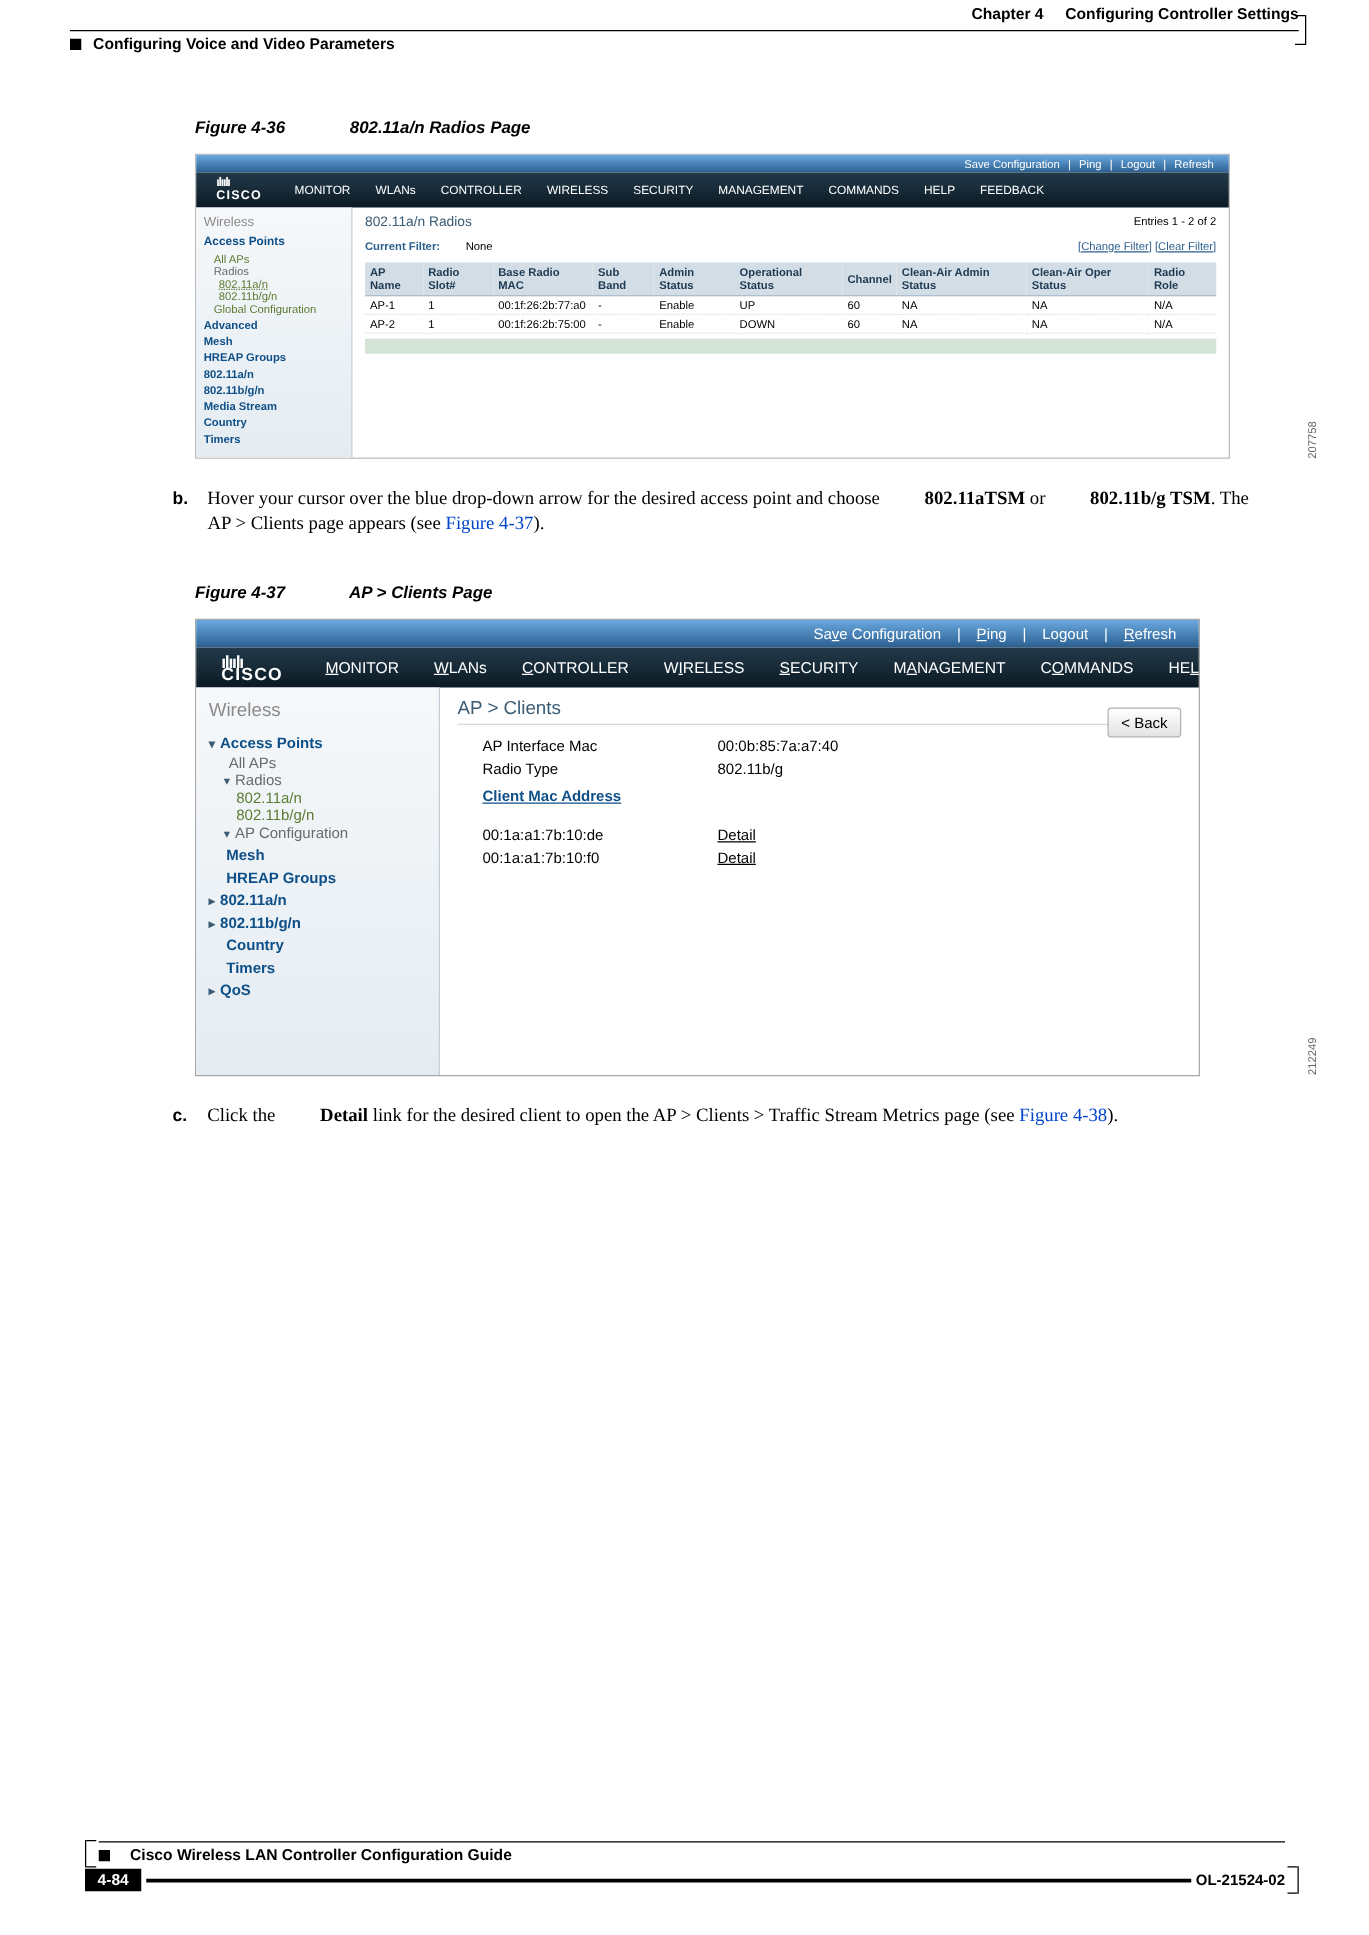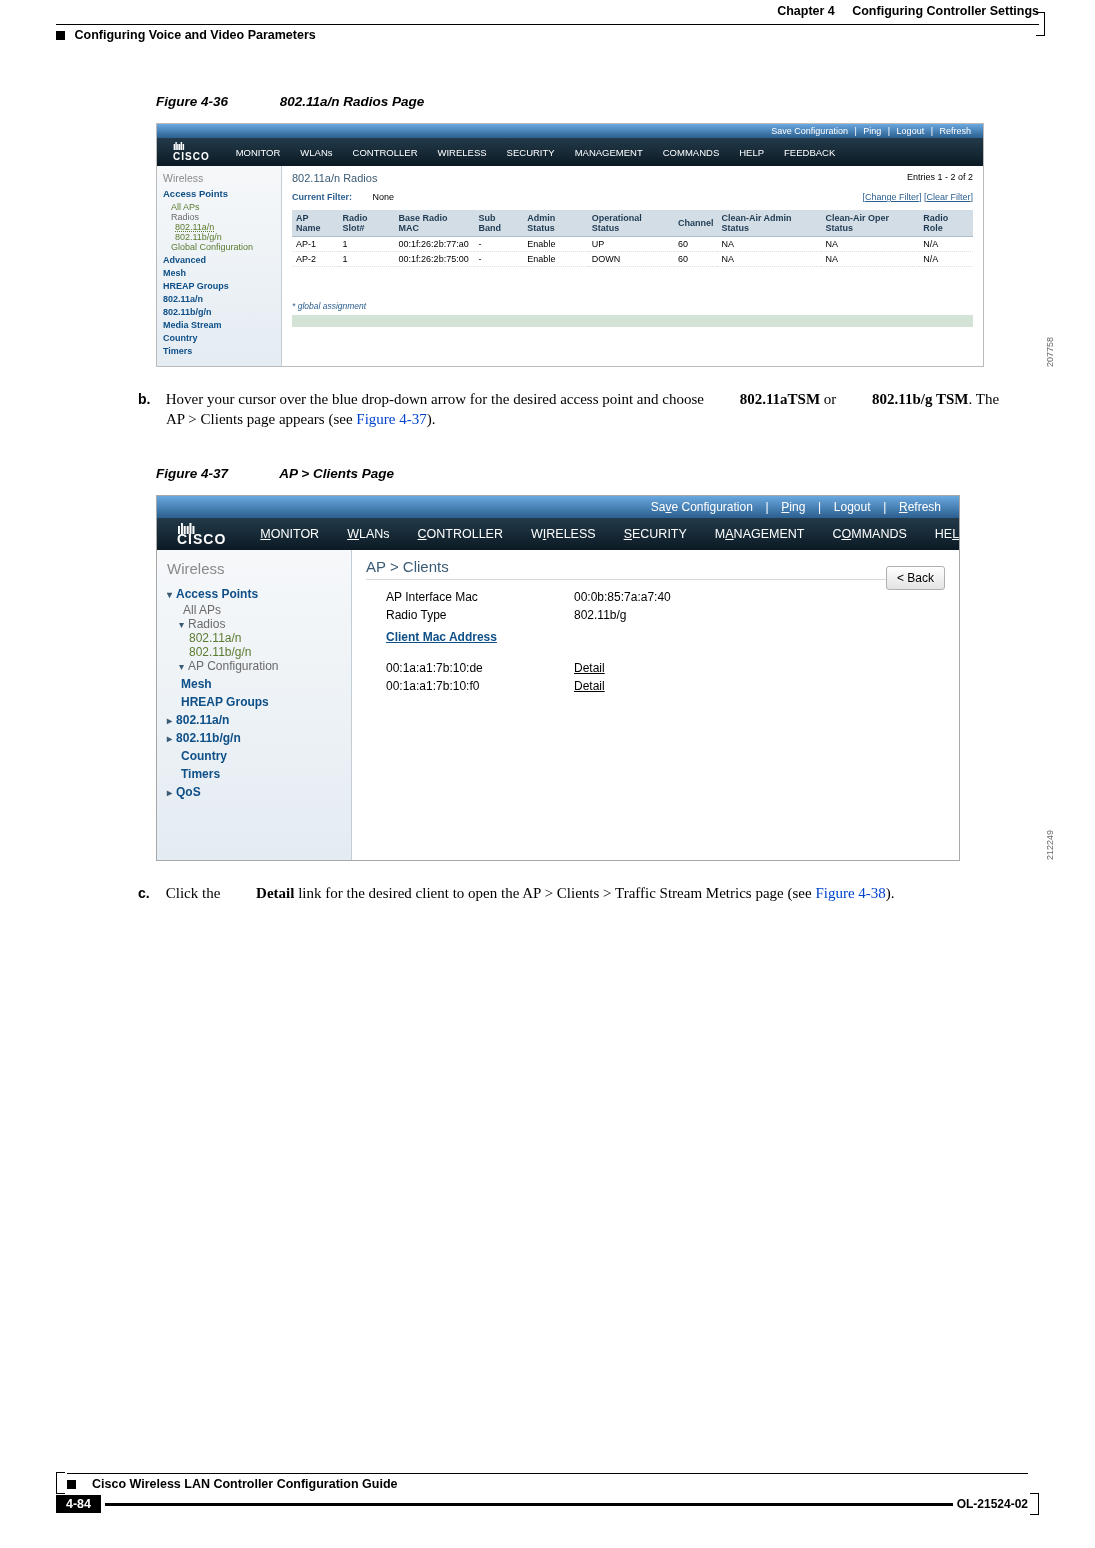--- a/index.html
+++ b/index.html
@@ -245,21 +245,21 @@
   .fig37 .kv { margin-left:20px; font-size:12px; }
   .fig37 .kv .row { display:flex; padding:2px 0;}
   .fig37 .kv .k { width:158px; }
   .fig37 .kv .v { color:#000;margin-left:30px; }
   .fig37 .cma-hdr { color:#0e4f87; font-weight:bold; text-decoration:underline; margin:6px 0 15px 0;}
   .fig37 .maclink { color:#0044cc; text-decoration:underline; }
 
   
   .footer {
     position:absolute;
-    left:56px; right:56px; bottom:34px;
+    left:68px; right:56px; bottom:34px;
   }
   .footer-title {
     font-family: Arial, Helvetica, sans-serif;
     font-weight:bold;
     font-size:12.5px;
     margin:2px 0 3px 10px;
   }
   .footer-row {
     display:flex;
     align-items:center;
@@ -402,21 +402,20 @@
                 <td>-</td>
                 <td>Enable</td>
                 <td>DOWN</td>
                 <td>60</td>
                 <td>NA</td>
                 <td>NA</td>
                 <td>N/A</td>
               </tr>
             </tbody>
           </table>
-          <div class="ga">* global assignment</div>
           <div class="hscroll"></div>
         </div>
       </div>
     </div>
     <div class="side-id">207758</div>
   </div>
 
   <div class="step">
     <span class="label">b.</span>
     <span>Hover your cursor over the blue drop-down arrow for the desired access point and choose </span><span class="bold">802.11aTSM</span><span> or </span><span class="bold">802.11b/g TSM</span><span>. The AP &gt; Clients page appears (see </span><a href="#">Figure 4-37</a><span>).</span>

